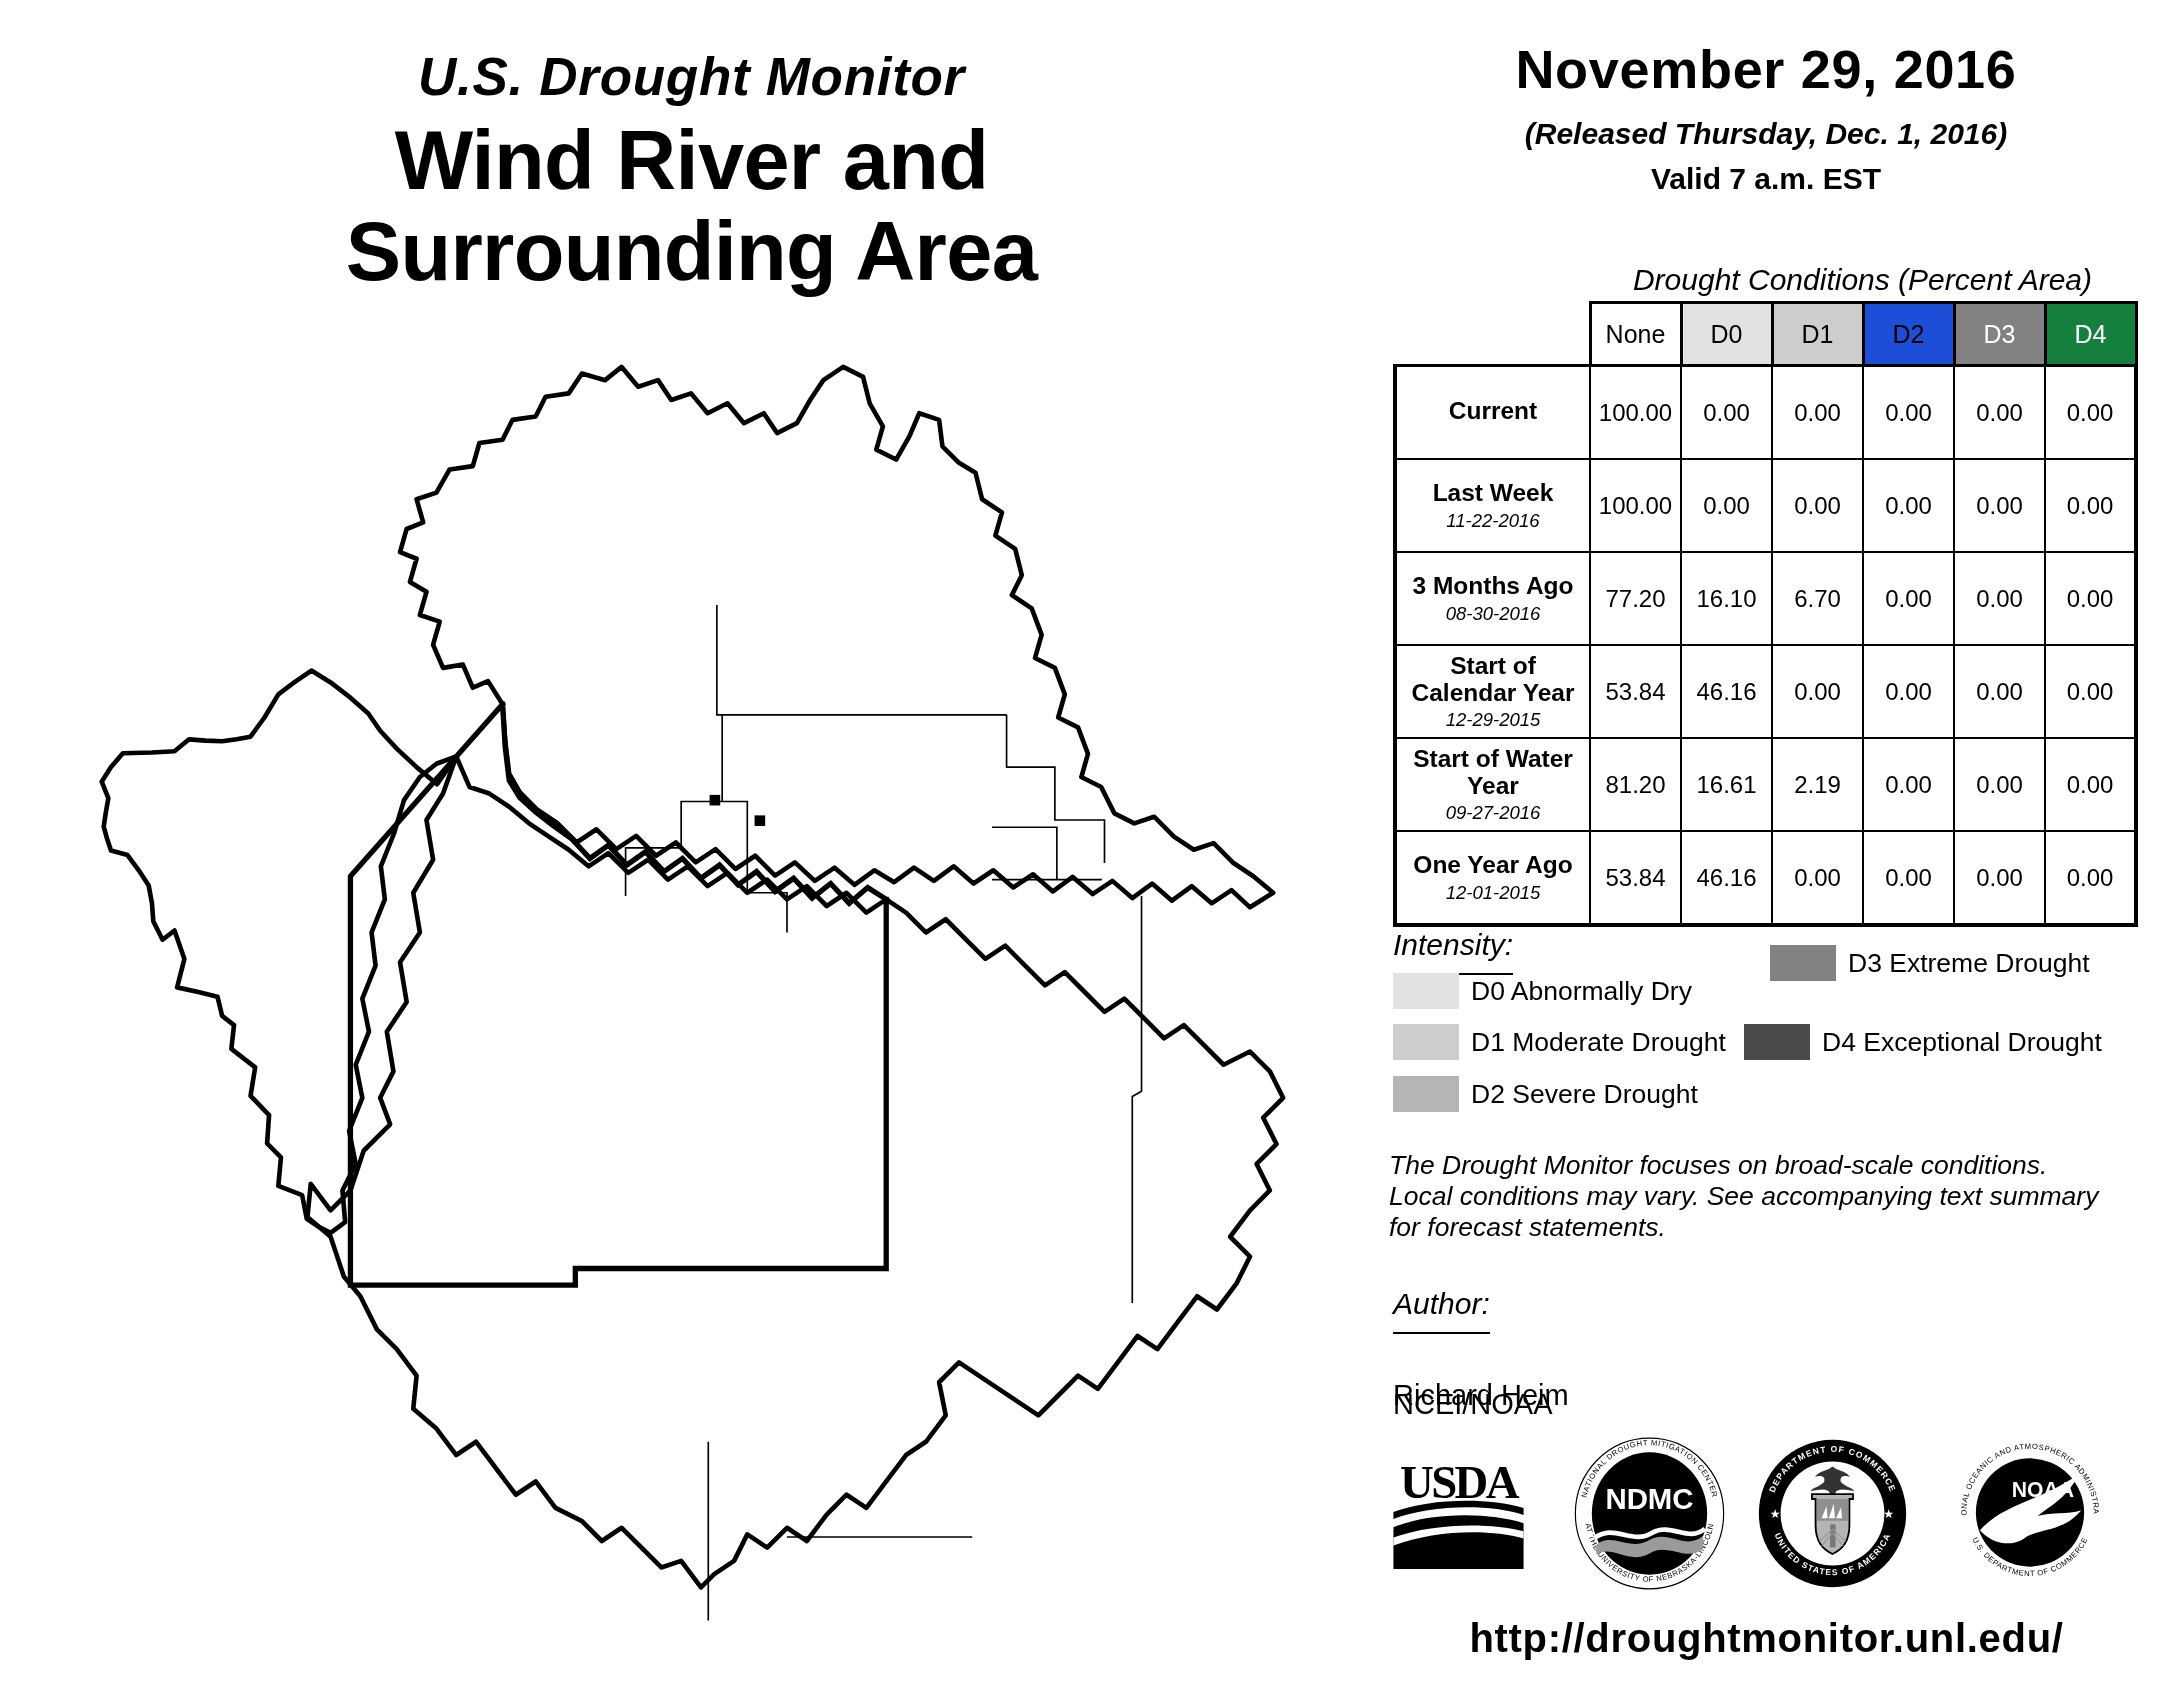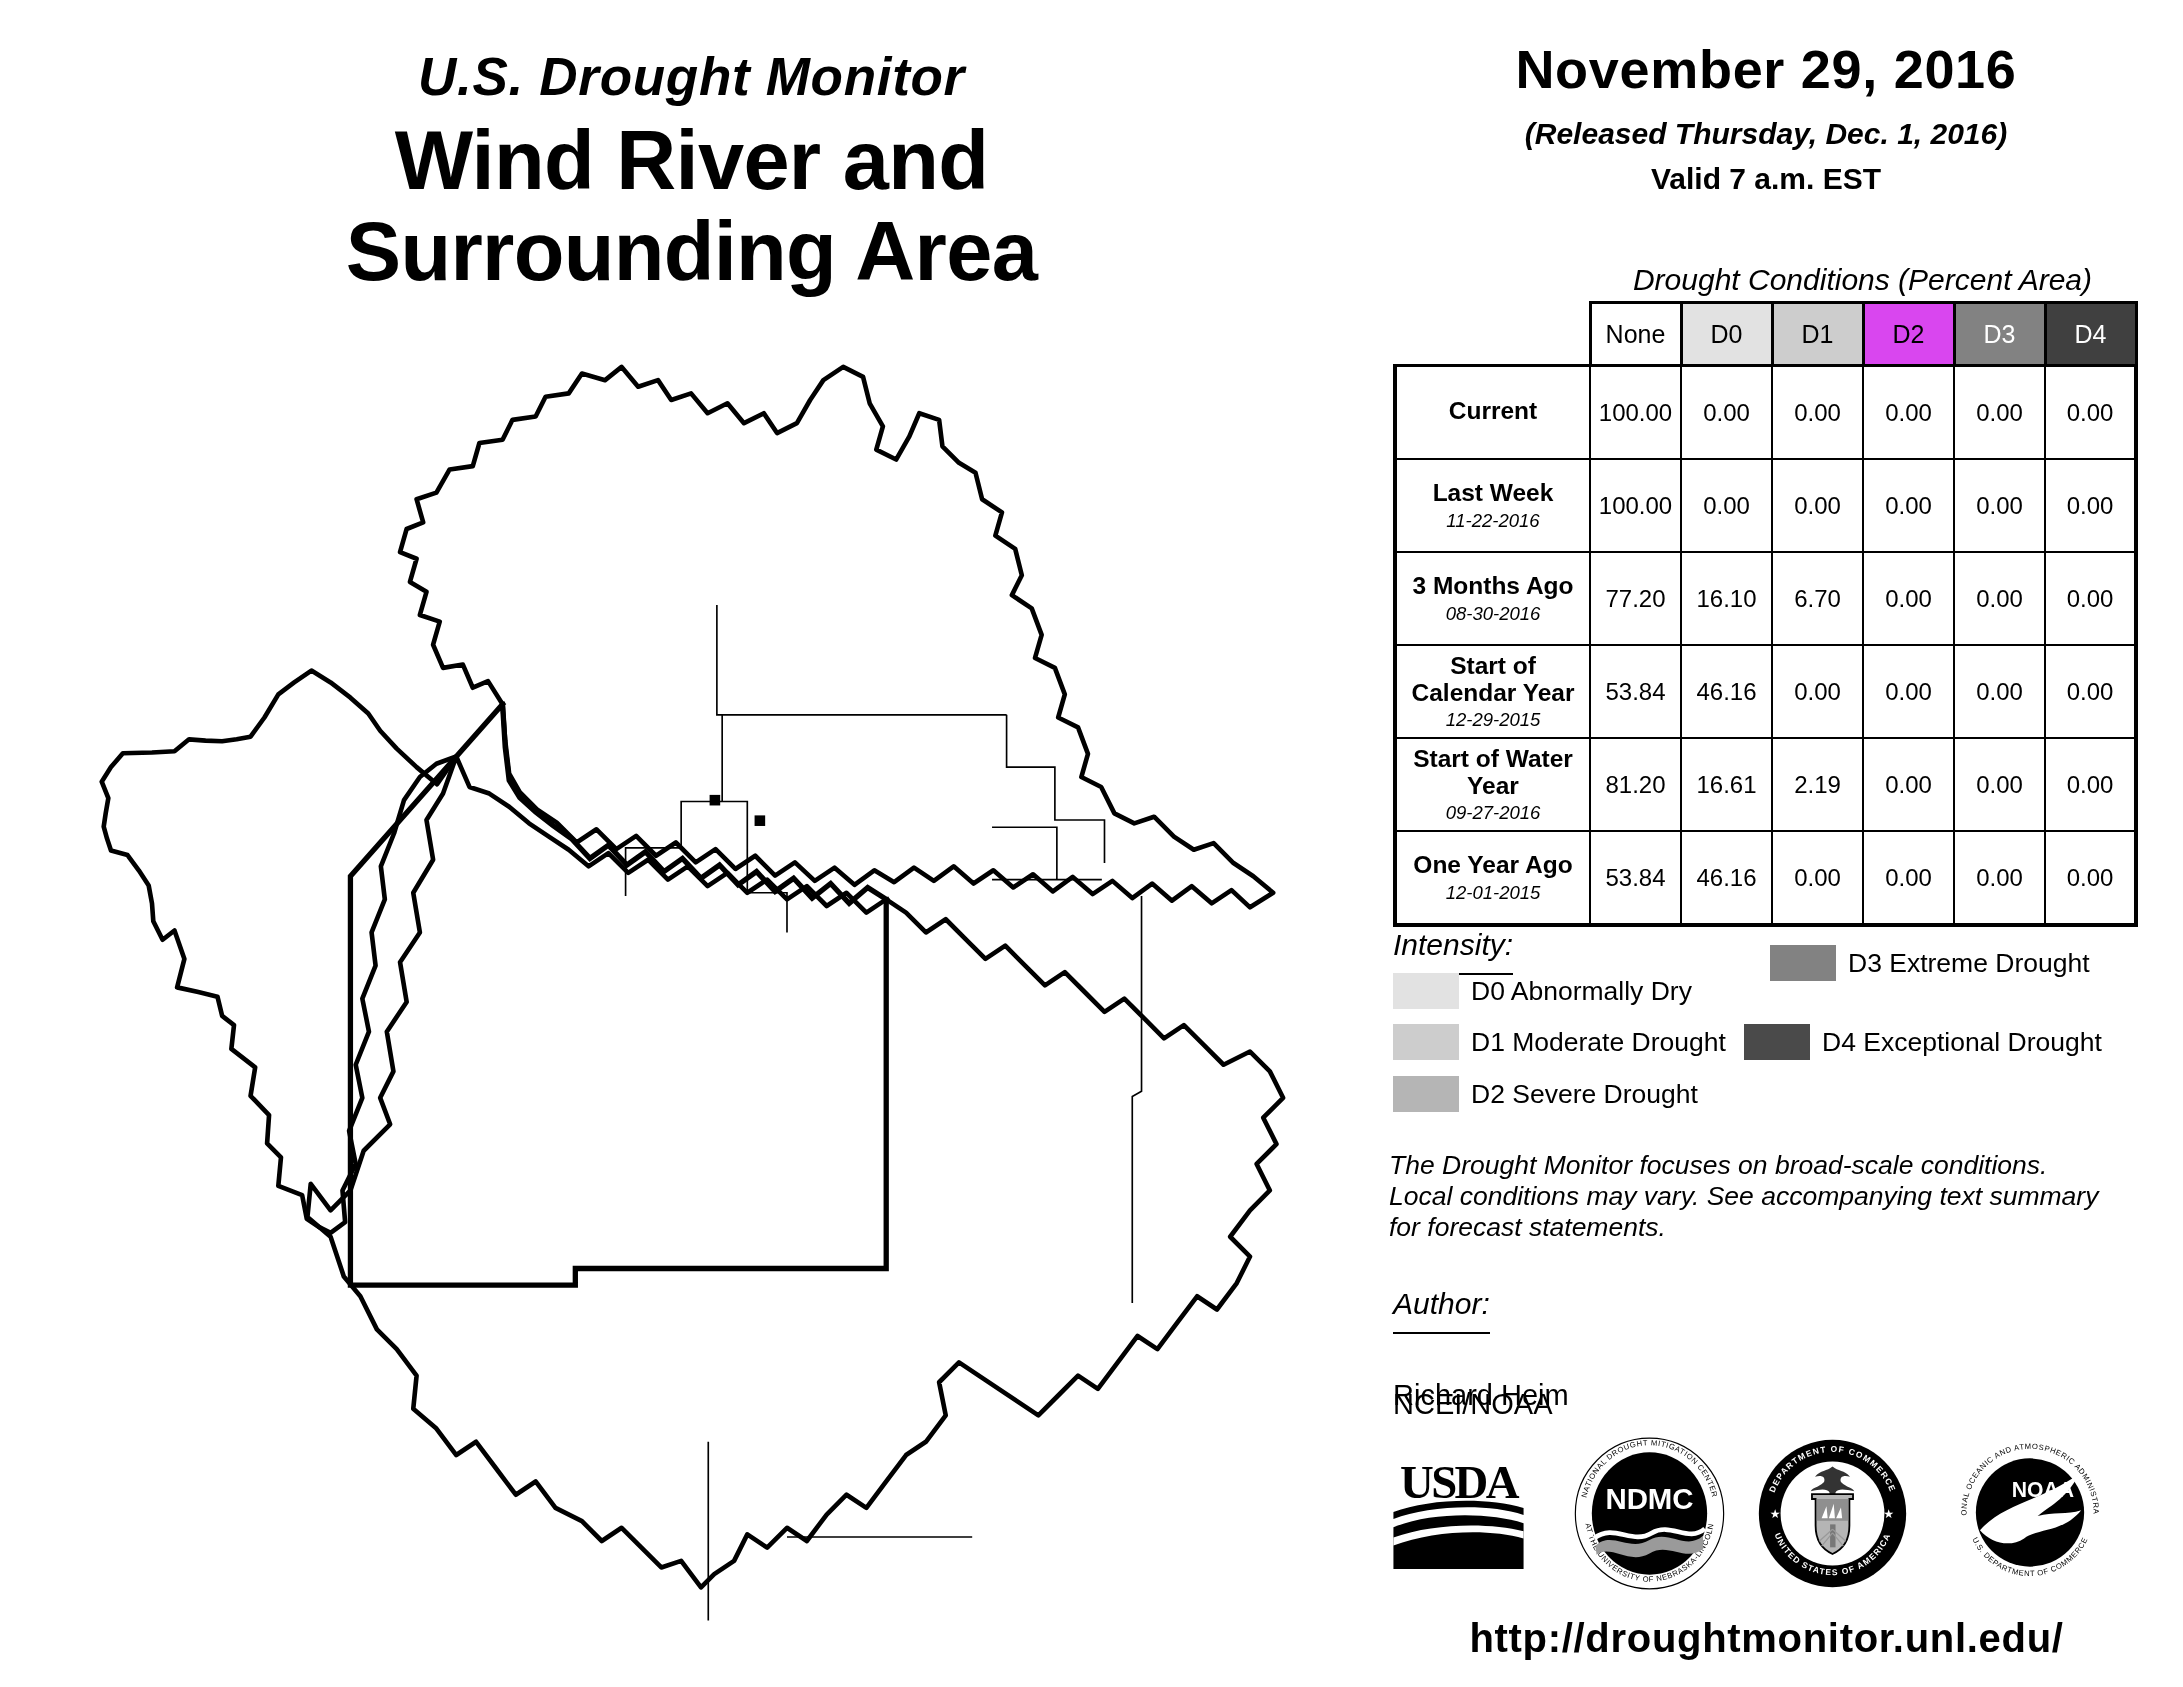--- a/index.html
+++ b/index.html
@@ -22,23 +22,23 @@
   
   .table-caption{left:1588px;top:263px;width:549px;text-align:center;
     font-size:30px;font-style:italic;}
   table.dm-table{border-collapse:collapse;table-layout:fixed;left:1393px;top:301px;}
   .dm-table td,.dm-table th{padding:0;text-align:center;vertical-align:middle;}
   .hspacer{border:none;background:#fff;}
   .hcell{border:3.3px solid #000;font-size:25px;font-weight:normal;height:60px;}
   .h-none{background:#ffffff;}
   .h-d0{background:#e2e2e2;}
   .h-d1{background:#cdcdcd;}
-  .h-d2{background:#d946ef;margin-top:24px;}
+  .h-d2{background:#1d4ed8;margin-top:24px;}
   .h-d3{background:#828282;color:#fff;}
-  .h-d4{background:#404040;color:#fff;}
+  .h-d4{background:#15803d;color:#fff;}
   .brow th,.brow td{border:2.6px solid #000;height:91px;font-size:24px;font-weight:normal;}
   .brow th{font-weight:bold;}
   .brow .rlabel{border-left-width:4.6px;}
   .brow td.lastcol{border-right-width:4.6px;}
   .brow.first th,.brow.first td{border-top-width:3.3px;}
   .brow.last th,.brow.last td{border-bottom-width:4.6px;}
   .rl{font-size:24.5px;font-weight:bold;line-height:1.12;}
   .rd{font-size:18.5px;font-style:italic;font-weight:normal;margin-top:2.6px;}
 
   

